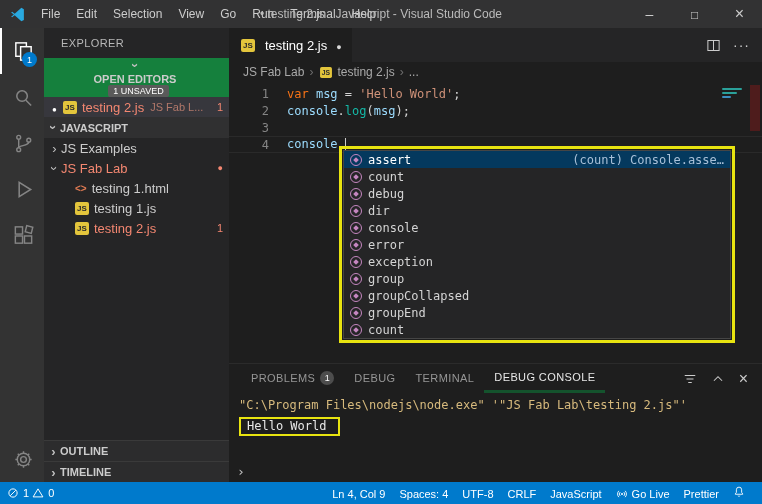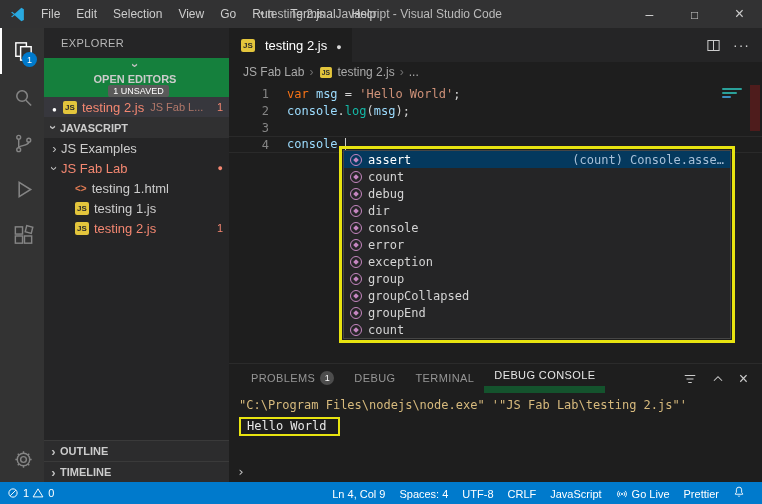--- a/index.html
+++ b/index.html
@@ -91,21 +91,21 @@
   .m-icon { width:12px; height:12px; border:1px solid #c586c0; border-radius:50%; margin-right:6px; position:relative; flex:0 0 auto; }
   .m-icon::after { content:""; position:absolute; inset:3px; background:#c586c0; transform:rotate(45deg); }
   .s-detail { margin-left:auto; color:#8f9aa6; max-width:235px; overflow:hidden; text-overflow:ellipsis; white-space:nowrap; }
   .suggest-item.selected .s-detail { color:#a8c0d8; }
 
   
   .panel { flex:0 0 119px; background:#1e1e1e; display:flex; flex-direction:column; border-top:1px solid #2b2b2b; }
   .panel-tabs { flex:0 0 29px; display:flex; align-items:stretch; padding-left:12px; }
   .panel-tab { display:flex; align-items:center; gap:5px; padding:0 10px; font-size:11px; letter-spacing:.4px;
                color:#969696; border-bottom:1px solid transparent; }
-  .panel-tab.active { color:#e7e7e7; border-bottom:7px solid #14532d;align-items:center; }
+  .panel-tab.active { color:#e7e7e7; border-bottom:3px solid #14532d;align-items:center; }
   .tab-badge { min-width:14px; height:14px; border-radius:50%; background:#4d4d4d; color:#fff; font-size:9px;
                display:flex; align-items:center; justify-content:center; }
   .panel-actions { margin-left:auto; display:flex; align-items:center; gap:14px; padding-right:14px; color:#cccccc; }
   .panel-actions svg { width:14px; height:14px; }
   .panel-close::before { content:"×"; font-size:16px; }
   .panel-body { flex:1; display:flex; flex-direction:column; font-family:"DejaVu Sans Mono","Liberation Mono",monospace; font-size:12px; min-height:0; }
   .console-cmd { color:#d7ba7d; padding:5px 10px 2px; white-space:pre; }
   .hello-wrap { padding:3px 10px; }
   .hello-box { display:inline-block; border:2px solid #e8e410; color:#e8e8e8; padding:0 12px 1px 6px; }
   .debug-input { margin-top:auto; padding:0 8px 3px; color:#c5c5c5; font-size:13px; }

